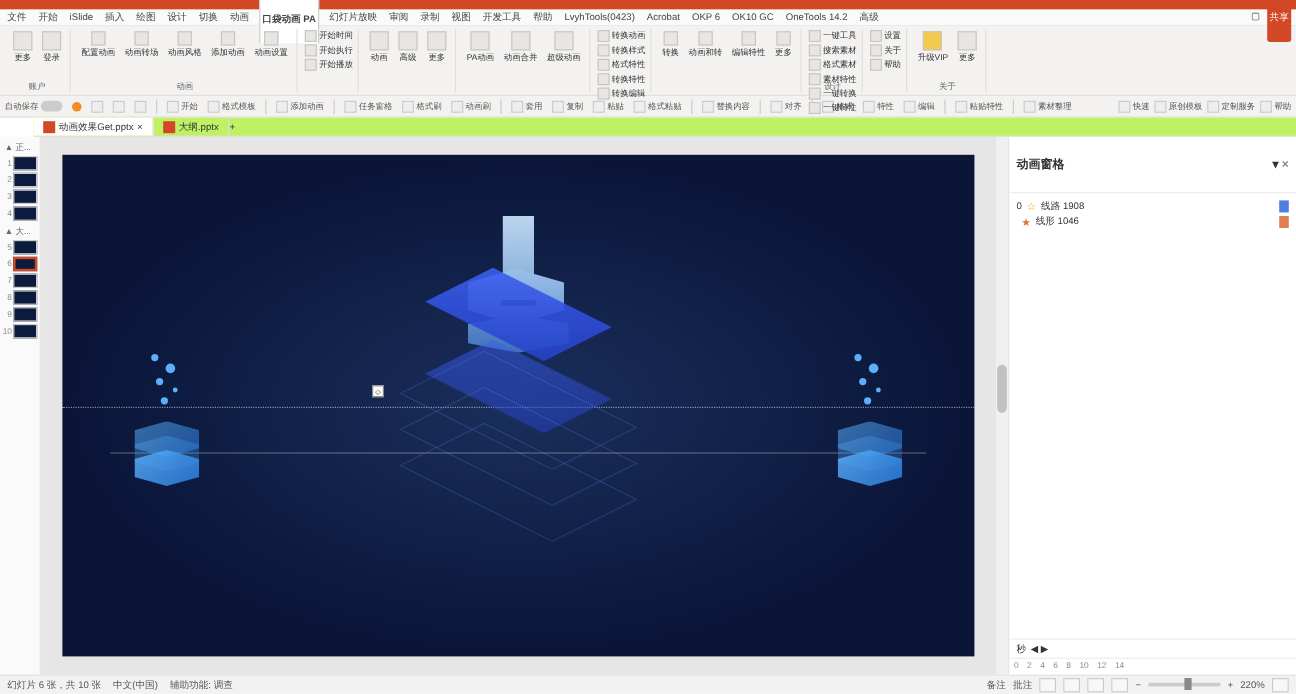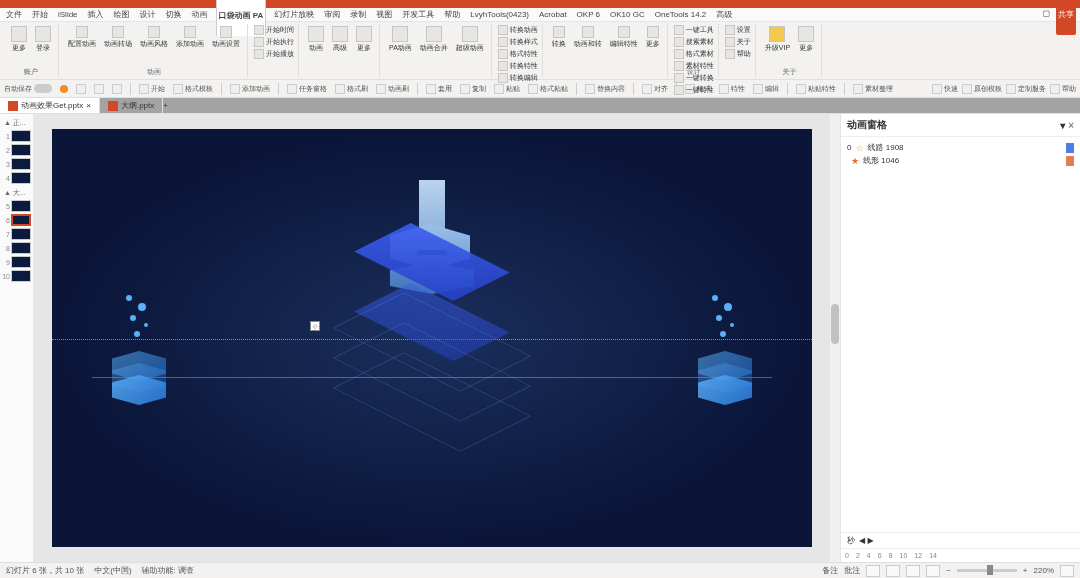--- a/index.html
+++ b/index.html
@@ -28,21 +28,21 @@
 
 
 .toolbar2 { height: 18px; background: #f3f2f1; border-bottom: 1px solid #e1dfdd; display: flex; align-items: center; font-size: 7px; gap: 8px; padding: 0 4px; color: #555; }
 .toolbar2 .sep { width: 1px; height: 12px; background: #ccc; }
 .toolbar2 span.item { display: flex; align-items: center; gap: 2px; }
 .toolbar2 .mini { width: 10px; height: 10px; background: #eee; border: 1px solid #ccc; }
 .toolbar2 .right { margin-left: auto; display: flex; gap: 4px; align-items: center; }
 .orange-dot { width: 8px; height: 8px; background: #f28c28; border-radius: 50%; }
 
 
-.doctabs { height: 16px; background: #a3a3a3; border-bottom: 1px solid #e1dfdd; display: flex; align-items: center; font-size: 8px; }
+.doctabs { height: 16px; background: #bef264; border-bottom: 1px solid #e1dfdd; display: flex; align-items: center; font-size: 8px; margin-left: 28px; }
 .doctab { display: flex; align-items: center; gap: 3px; padding: 0 8px; height: 100%; border-right: 1px solid #ddd; cursor: pointer; }
 .doctab.active { background: #fff; }
 .doctab .pp-icon { width: 10px; height: 10px; background: #d24726; }
 
 
 .main { display: flex; height: 448px; }
 
 
 .thumbs { width: 34px; background: #fafafa; border-right: 1px solid #e5e5e5; overflow-y: auto; padding: 2px; }
 .thumb { display: flex; align-items: center; gap: 1px; margin-bottom: 2px; }
@@ -77,21 +77,21 @@
 .side-cube.left { left: 60px; }
 .side-cube.right { right: 60px; }
 .cube-layer { width: 54px; height: 30px; background: linear-gradient(135deg, #5bb0f8, #2a7de0); clip-path: polygon(50% 0, 100% 25%, 100% 75%, 50% 100%, 0 75%, 0 25%); margin-bottom: -18px; opacity: 0.85; }
 .cube-layer:nth-child(2) { opacity: 0.55; }
 .cube-layer:nth-child(3) { opacity: 0.35; }
 .bubbles { position: absolute; top: -56px; left: 14px; }
 .bub { width: 6px; height: 6px; background: #5bb0f8; border-radius: 50%; position: absolute; }
 
 
 .anim-pane { width: 240px; background: #fff; border-left: 1px solid #e5e5e5; display: flex; flex-direction: column; }
-.anim-head { display: flex; align-items: center; justify-content: space-between; padding: 4px 6px; font-size: 10px; font-weight: bold; border-bottom: 1px solid #eee; }
+.anim-head { display: flex; align-items: center; justify-content: space-between; padding: 16px 6px; font-size: 10px; font-weight: bold; border-bottom: 1px solid #eee; }
 .anim-head .close { cursor: pointer; color: #888; }
 .anim-ctrl { display: flex; align-items: center; gap: 4px; padding: 4px 6px; border-bottom: 1px solid #eee; font-size: 8px; }
 .play-btn { padding: 1px 4px; border: 1px solid #ccc; background: #f8f8f8; cursor: pointer; }
 .arrow-btn { width: 16px; height: 14px; border: 1px solid #ccc; background: #f8f8f8; cursor: pointer; text-align: center; }
 .anim-list { flex: 1; padding: 4px; font-size: 8px; }
 .anim-item { display: flex; align-items: center; gap: 4px; padding: 1px 2px; }
 .anim-star { color: #f2a000; font-size: 9px; }
 .anim-bar { width: 8px; height: 10px; }
 .anim-bar.blue { background: #4f7fe0; }
 .anim-bar.org { background: #e08050; }

